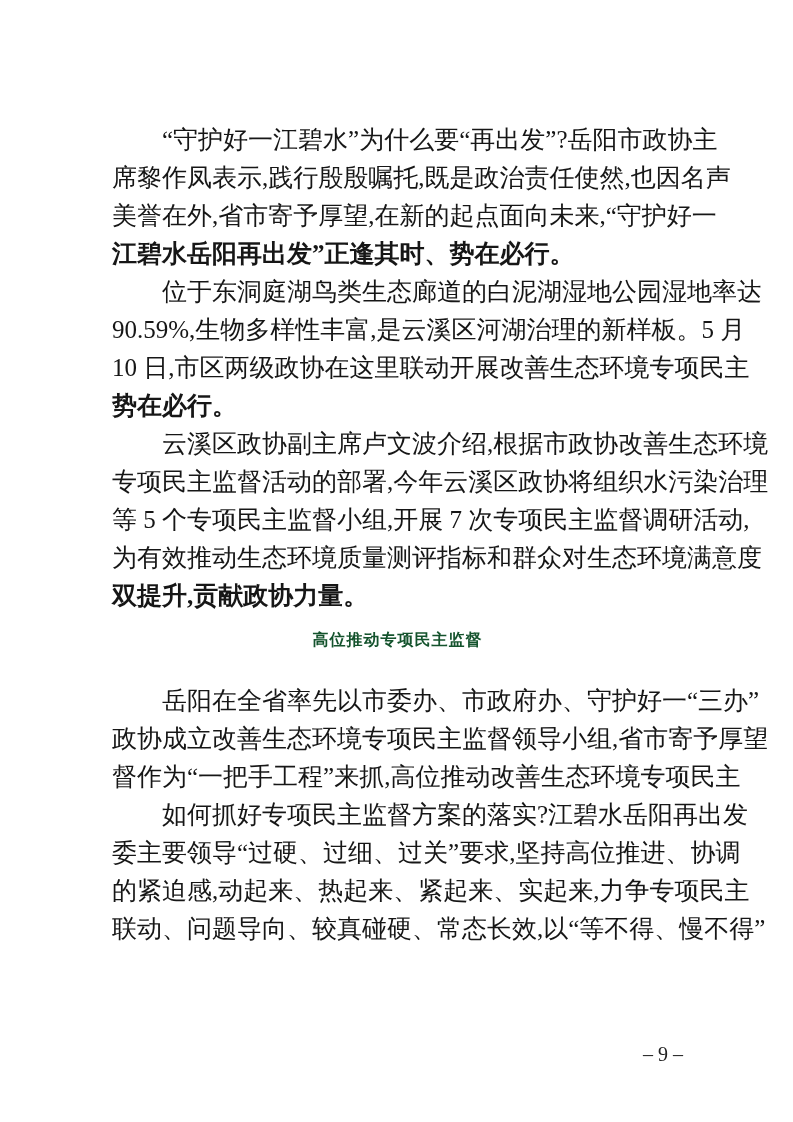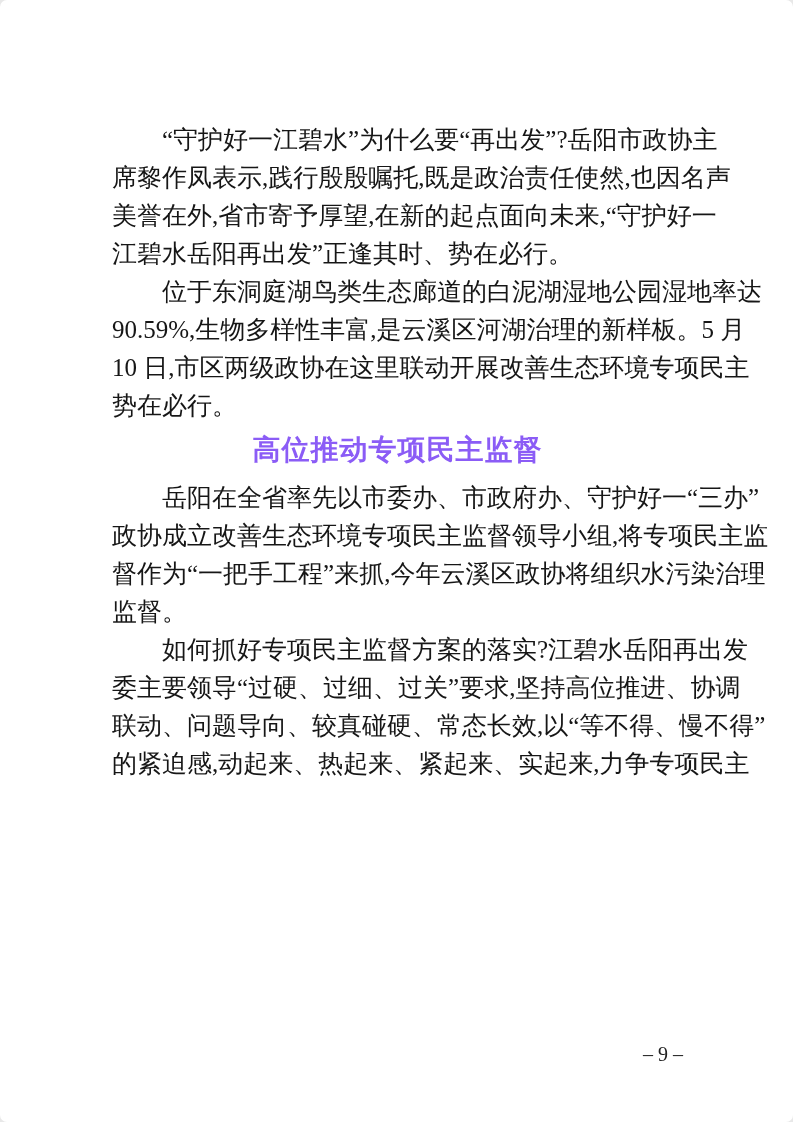--- a/index.html
+++ b/index.html
@@ -8,21 +8,20 @@
     background: #e8e8e8;
   }
   .page {
     position: relative;
     width: 793px;
     height: 1122px;
     background: #ffffff;
     color: #161616;
     font-family: "Liberation Serif", "DejaVu Serif", serif;
     overflow: hidden;
-    border-radius: 7px;
   }
   .body-text {
     position: absolute;
     left: 112px;
     top: 121px;
     width: 571px;
     font-size: 25px;
     line-height: 38px;
   }
   .para {
@@ -34,30 +33,31 @@
     text-align: justify;
     text-align-last: justify;
     white-space: nowrap;
   }
   .ln.indent {
     text-indent: 2em;
   }
   .ln.short {
     text-align: right;
     text-align-last: left;
+    font-weight: bold;
   }
   .heading {
-    margin: 6px 0 10px 0;
+    margin: 6px 0 23px 0;
     font-family: "Liberation Sans", "DejaVu Sans", sans-serif;
     font-weight: bold;
-    font-size: 28px;
+    font-size: 16px;
     line-height: 38px;
     text-align: center;
     letter-spacing: 1px;
-    color: #8b5cf6;
+    color: #14532d;
   }
   .page-number {
     position: absolute;
     left: 112px;
     top: 1043px;
     width: 571px;
     text-align: right;
     font-size: 20px;
     line-height: 22px;
     color: #222222;
@@ -77,33 +77,39 @@
       <span class="ln short">江碧水岳阳再出发”正逢其时、势在必行。</span>
     </p>
 
     <p class="para">
       <span class="ln indent">位于东洞庭湖鸟类生态廊道的白泥湖湿地公园湿地率达</span>
       <span class="ln">90.59%,生物多样性丰富,是云溪区河湖治理的新样板。5 月</span>
       <span class="ln">10 日,市区两级政协在这里联动开展改善生态环境专项民主</span>
       <span class="ln short">势在必行。</span>
     </p>
 
+    <p class="para">
+      <span class="ln indent">云溪区政协副主席卢文波介绍,根据市政协改善生态环境</span>
+      <span class="ln">专项民主监督活动的部署,今年云溪区政协将组织水污染治理</span>
+      <span class="ln">等 5 个专项民主监督小组,开展 7 次专项民主监督调研活动,</span>
+      <span class="ln">为有效推动生态环境质量测评指标和群众对生态环境满意度</span>
+      <span class="ln short">双提升,贡献政协力量。</span>
+    </p>
 
     <h2 class="heading">高位推动专项民主监督</h2>
 
     <p class="para">
       <span class="ln indent">岳阳在全省率先以市委办、市政府办、守护好一“三办”</span>
-      <span class="ln">政协成立改善生态环境专项民主监督领导小组,将专项民主监</span>
-      <span class="ln">督作为“一把手工程”来抓,今年云溪区政协将组织水污染治理</span>
-      <span class="ln short">监督。</span>
+      <span class="ln">政协成立改善生态环境专项民主监督领导小组,省市寄予厚望</span>
+      <span class="ln">督作为“一把手工程”来抓,高位推动改善生态环境专项民主</span>
     </p>
 
     <p class="para">
       <span class="ln indent">如何抓好专项民主监督方案的落实?江碧水岳阳再出发</span>
       <span class="ln">委主要领导“过硬、过细、过关”要求,坚持高位推进、协调</span>
+      <span class="ln">的紧迫感,动起来、热起来、紧起来、实起来,力争专项民主</span>
       <span class="ln">联动、问题导向、较真碰硬、常态长效,以“等不得、慢不得”</span>
-      <span class="ln">的紧迫感,动起来、热起来、紧起来、实起来,力争专项民主</span>
     </p>
 
   </div>
 
   <div class="page-number">– 9 –</div>
 </div>
 
 </body></html>

